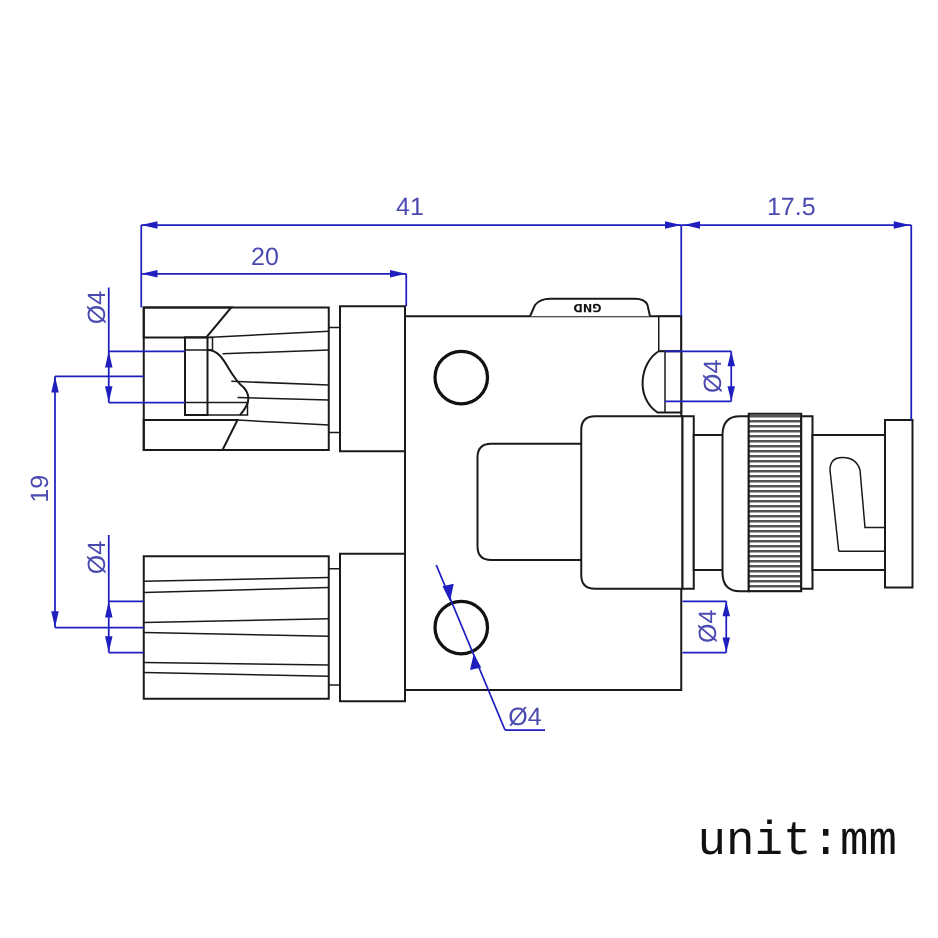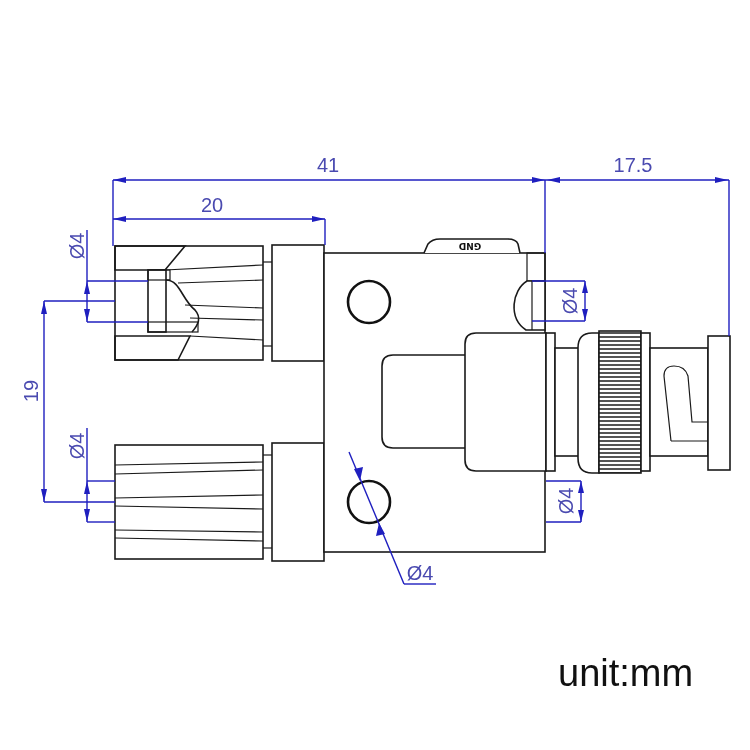--- a/index.html
+++ b/index.html
@@ -4,21 +4,21 @@
   <style>
     html, body { margin: 0; padding: 0; background: #ffffff; }
     body { width: 750px; height: 750px; position: relative; overflow: hidden; }
     svg { position: absolute; left: 0; top: 0; }
     .ln { stroke: #1a1a1a; stroke-width: 1.6; fill: none; }
     .lnf { stroke: #1a1a1a; stroke-width: 1.6; fill: #ffffff; }
     .thin { stroke: #1a1a1a; stroke-width: 1.2; fill: none; }
     .dim { stroke: #1f1fbf; stroke-width: 1.4; fill: none; }
     .dimtxt { fill: #4a4ab0; font-family: "Liberation Sans", sans-serif; font-size: 20px; }
     .arrow { fill: #1f1fbf; }
-    .unit { position: absolute; left: 558px; top: 652px; font-family: Liberation Sans, sans-serif; font-size: 38px; color: #111; }
+    .unit { position: absolute; left: 558px; top: 652px; font-family: Liberation Mono, monospace; font-size: 38px; color: #111; }
     .gnd { font-family: "DejaVu Sans", sans-serif; font-size: 9px; font-weight: bold; fill: #111; }
   </style>
 </head>
 <body>
 
 <svg width="750" height="750" viewBox="0 0 750 750">
   <defs>
     <pattern id="xhatch" width="10" height="10" patternUnits="userSpaceOnUse">
       <path d="M0,0 L10,10 M10,0 L0,10" stroke="#1a1a1a" stroke-width="1.3"></path>
     </pattern>

